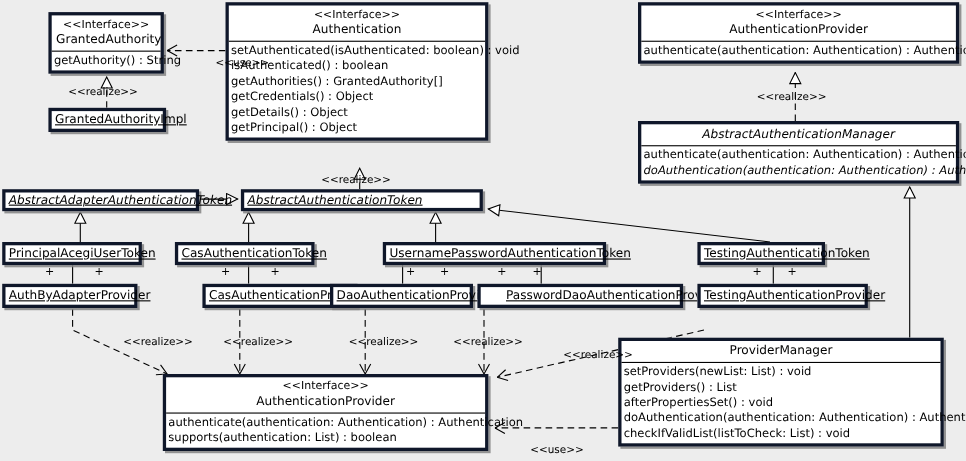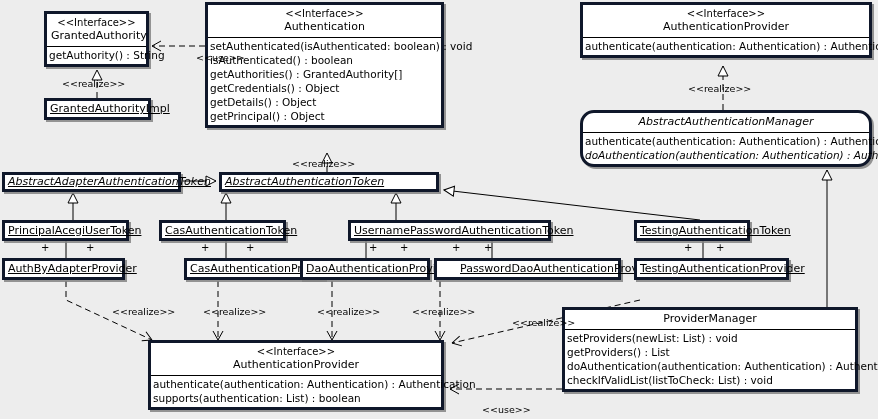--- a/index.html
+++ b/index.html
@@ -260,21 +260,21 @@
   <div class="uml-box" style="left:580px; top:2px; width:292px;">
     <div class="compartment c-head">
       <span class="stereo">&lt;&lt;Interface&gt;&gt;</span>
       <span class="cname">AuthenticationProvider</span>
     </div>
     <div class="compartment c-body">
       <span class="member">authenticate(authentication: Authentication) : Authentication</span>
     </div>
   </div>
 
-  <div class="uml-box" style="left:580px; top:110px; width:292px;border-radius:14px;">
+  <div class="uml-box" style="left:580px; top:110px; width:292px;">
     <div class="compartment c-head">
       <span class="cname abstract">AbstractAuthenticationManager</span>
     </div>
     <div class="compartment c-body">
       <span class="member">authenticate(authentication: Authentication) : Authentication</span>
       <span class="member abstract">doAuthentication(authentication: Authentication) : Authentication</span>
     </div>
   </div>
 
   <div class="uml-box simple" style="left:2px; top:172px; width:179px; height:20px;">
@@ -332,18 +332,19 @@
     </div>
   </div>
 
   <div class="uml-box" style="left:562px; top:307px; width:296px;">
     <div class="compartment c-head">
       <span class="cname">ProviderManager</span>
     </div>
     <div class="compartment c-body">
       <span class="member">setProviders(newList: List) : void</span>
       <span class="member">getProviders() : List</span>
+      <span class="member">afterPropertiesSet() : void</span>
       <span class="member">doAuthentication(authentication: Authentication) : Authentication</span>
       <span class="member">checkIfValidList(listToCheck: List) : void</span>
     </div>
   </div>
 
 </div>
 
 </body></html>

